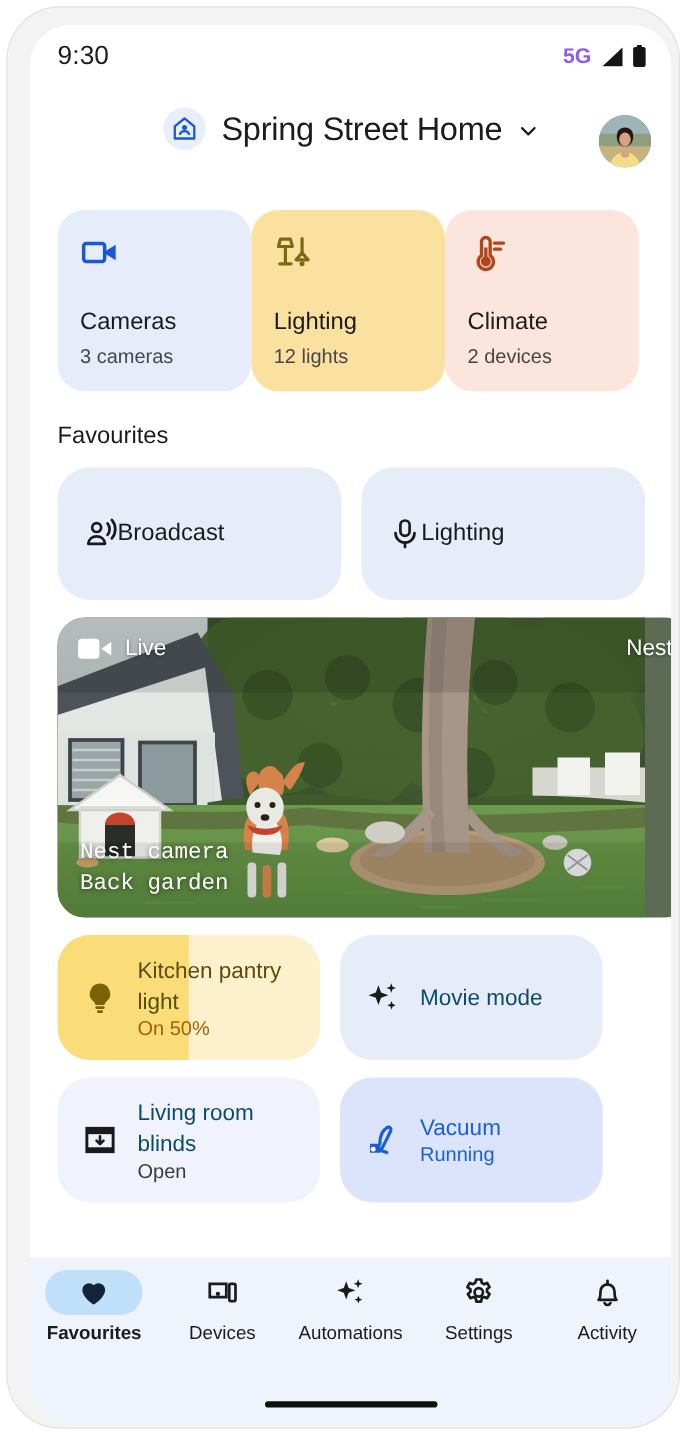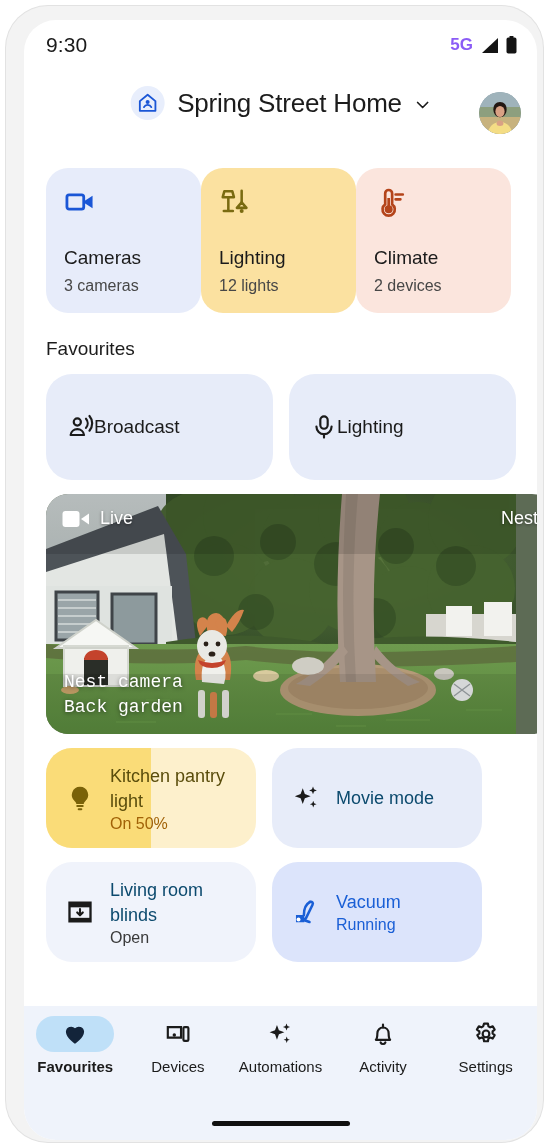--- a/index.html
+++ b/index.html
@@ -596,40 +596,40 @@
                 </svg>
               </span>
             </span>
             <span class="nav-label">Automations</span>
           </div>
 
           <div class="nav-item">
             <span class="nav-pillbg">
               <span>
                 <svg class="nav-ico" viewBox="0 0 24 24">
+                  <path d="M10.2 2.4h3.6l.45 2.5 1.6.95 2.35-.95 1.8 3.1-1.9 1.6v1.9l1.9 1.6-1.8 3.1-2.35-.95-1.6.95-.45 2.5h-3.6l-.45-2.5-1.6-.95-2.35.95-1.8-3.1 1.9-1.6v-1.9L3.6 8.0l1.8-3.1 2.35.95 1.6-.95Z" fill="none" stroke="#1b1b1b" stroke-width="2" stroke-linejoin="round"></path>
+                  <circle cx="12" cy="11.9" r="3.1" fill="none" stroke="#1b1b1b" stroke-width="2"></circle>
+                </svg>
+              </span>
+            </span>
+            <span class="nav-label">Settings</span>
+          </div>
+
+          <div class="nav-item">
+            <span class="nav-pillbg">
+              <span>
+                <svg class="nav-ico" viewBox="0 0 24 24">
                   <path d="M5.4 17.4c1.4-1.2 1.4-3.1 1.4-6 0-3 2.2-5.4 5.2-5.4s5.2 2.4 5.2 5.4c0 2.9 0 4.8 1.4 6Z" fill="none" stroke="#1b1b1b" stroke-width="2" stroke-linejoin="round"></path>
                   <path d="M12 3.4v2.6" stroke="#1b1b1b" stroke-width="2" stroke-linecap="round"></path>
                   <path d="M9.8 19.8a2.4 2.4 0 0 0 4.4 0" fill="none" stroke="#1b1b1b" stroke-width="2" stroke-linecap="round"></path>
                 </svg>
               </span>
             </span>
             <span class="nav-label">Activity</span>
           </div>
 
-          <div class="nav-item">
-            <span class="nav-pillbg">
-              <span>
-                <svg class="nav-ico" viewBox="0 0 24 24">
-                  <path d="M10.2 2.4h3.6l.45 2.5 1.6.95 2.35-.95 1.8 3.1-1.9 1.6v1.9l1.9 1.6-1.8 3.1-2.35-.95-1.6.95-.45 2.5h-3.6l-.45-2.5-1.6-.95-2.35.95-1.8-3.1 1.9-1.6v-1.9L3.6 8.0l1.8-3.1 2.35.95 1.6-.95Z" fill="none" stroke="#1b1b1b" stroke-width="2" stroke-linejoin="round"></path>
-                  <circle cx="12" cy="11.9" r="3.1" fill="none" stroke="#1b1b1b" stroke-width="2"></circle>
-                </svg>
-              </span>
-            </span>
-            <span class="nav-label">Settings</span>
-          </div>
-
         </div>
         <div class="home-indicator"></div>
       </div>
 
     </div>
   </div>
 </div>
 
 </body></html>

